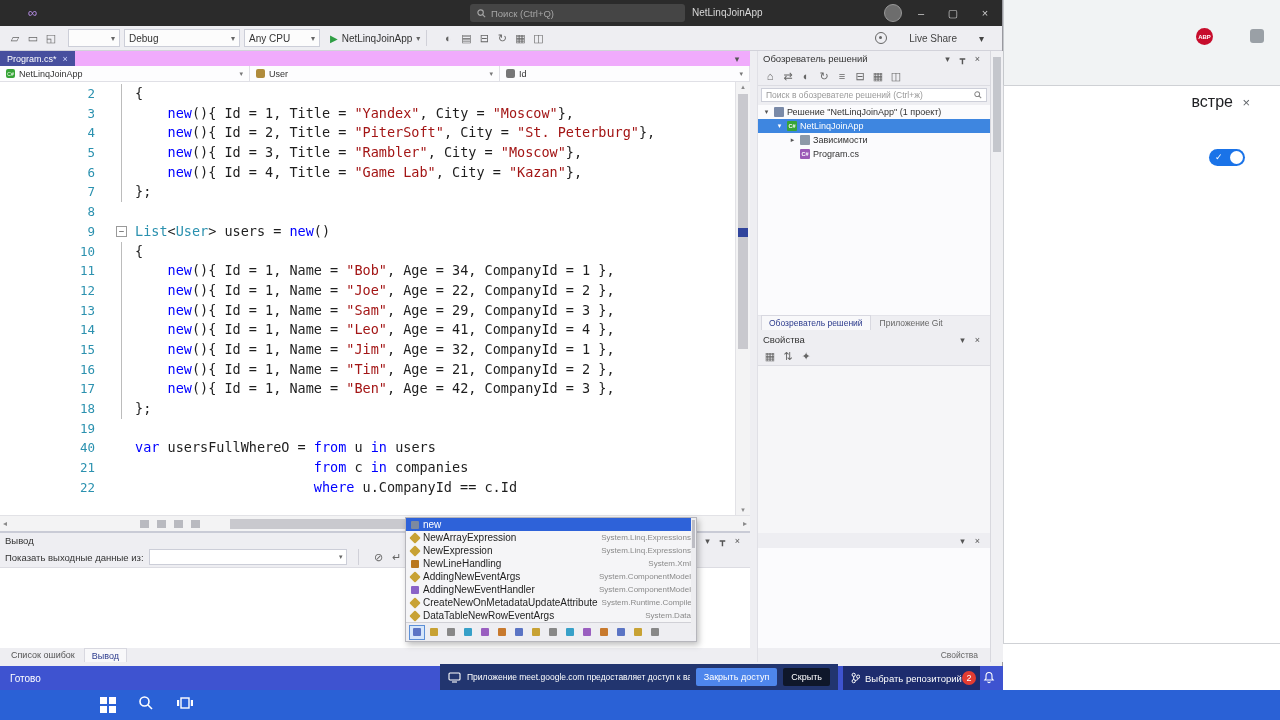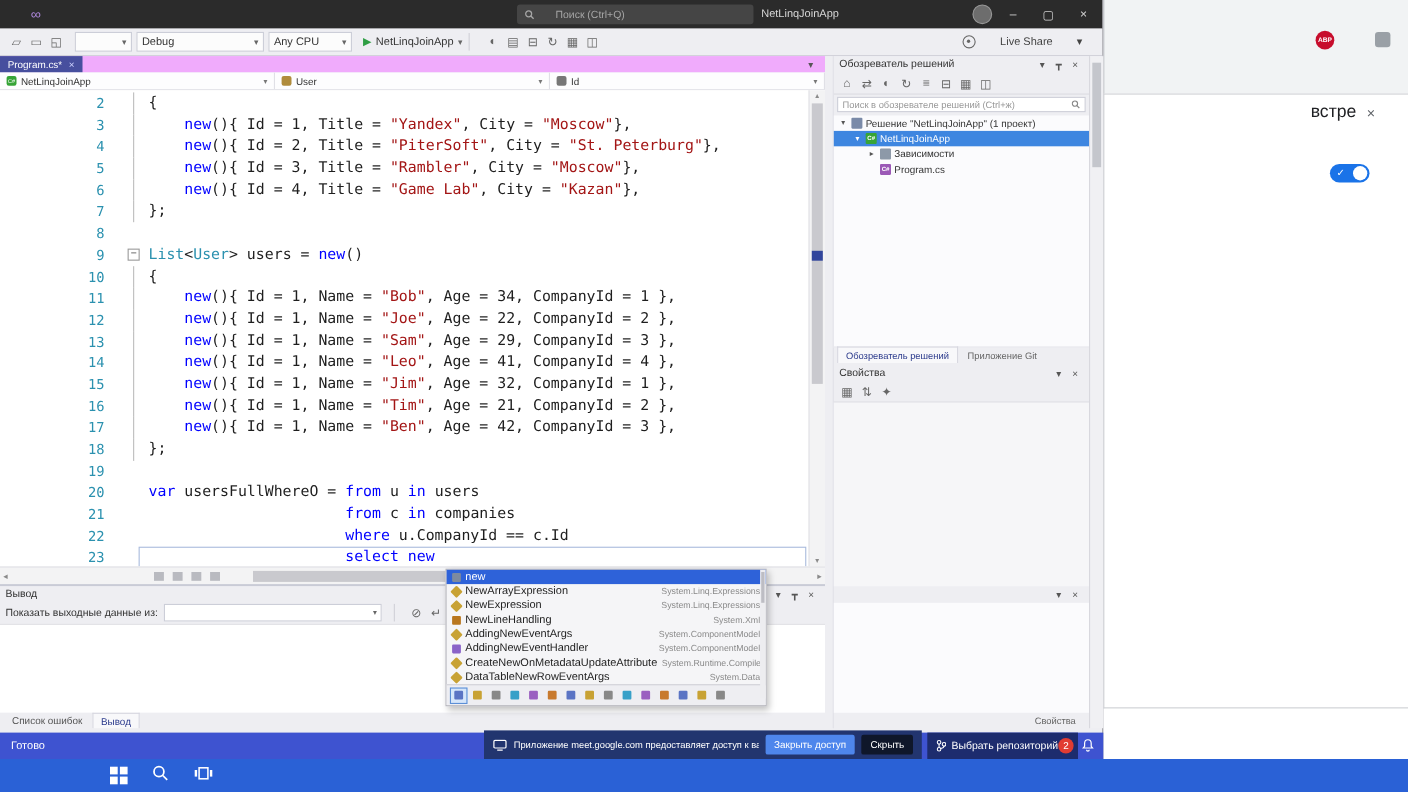--- a/index.html
+++ b/index.html
@@ -18,21 +18,21 @@
   .toggle{position:absolute;right:35px;top:63px;width:36px;height:17px;border-radius:9px;background:#1a73e8}
   .toggle .knob{position:absolute;right:2px;top:2px;width:13px;height:13px;border-radius:50%;background:#fff}
   .toggle .chk{position:absolute;left:6px;top:2px;color:#fff;font-size:9px;line-height:13px}
 
   
   #vs{position:absolute;left:0;top:0;width:1003px;height:690px;background:#eeeef2;border-right:1px solid #9a9aa0;box-sizing:border-box}
 
   .titlebar{position:absolute;left:0;top:0;right:0;height:26px;background:#2b2b2b}
   .vslogo{position:absolute;left:28px;top:5px;color:#b28ae0;font-size:13px}
   .tb-search{position:absolute;left:470px;top:4px;width:215px;height:18px;background:#454545;border-radius:3px;color:#a6a6a6;
-             font-size:9.5px;display:flex;align-items:center;gap:19px;padding:0 7px;box-sizing:border-box}
+             font-size:9.5px;display:flex;align-items:center;gap:5px;padding:0 7px;box-sizing:border-box}
   .tb-sol{position:absolute;left:692px;top:7px;color:#d8d8d8;font-size:10px}
   .avatar{position:absolute;left:884px;top:4px;width:16px;height:16px;border-radius:50%;background:#6d6d6d;border:1px solid #989898}
   .wbtn{position:absolute;top:0;width:30px;height:26px;color:#cfcfcf;font-size:11px;display:flex;align-items:center;justify-content:center}
   #btn-min{left:906px}#btn-max{left:938px}#btn-close{left:970px}
 
   .toolbar{position:absolute;left:0;top:26px;right:0;height:24px;background:#eeeef2;border-bottom:1px solid #d2d2da;
            display:flex;align-items:center;font-size:10px;color:#444}
   .mico{width:16px;text-align:center;font-size:11px;color:#666;margin:0 1px;flex:none}
   .tool-file{margin-left:6px;display:flex}
   .combo{height:18px;background:#fcfcfc;border:1px solid #ccced8;display:flex;align-items:center;font-size:10px;color:#333;
@@ -359,38 +359,33 @@
             <span class="ln">18</span>
             <span class="outline guide"></span>
             <span class="codetext"><span class="tok-p">};</span></span>
           </div>
           <div class="code-line">
             <span class="ln">19</span>
             <span class="outline"></span>
             <span class="codetext"></span>
           </div>
           <div class="code-line">
-            <span class="ln">20</span>
+            <span class="ln">40</span>
             <span class="outline"></span>
             <span class="codetext"><span class="tok-k">var</span><span class="tok-p"> usersFullWhereO = </span><span class="tok-k">from</span><span class="tok-p"> u </span><span class="tok-k">in</span><span class="tok-p"> users</span></span>
           </div>
           <div class="code-line">
             <span class="ln">21</span>
             <span class="outline"></span>
             <span class="codetext"><span class="tok-p">                      </span><span class="tok-k">from</span><span class="tok-p"> c </span><span class="tok-k">in</span><span class="tok-p"> companies</span></span>
           </div>
           <div class="code-line">
             <span class="ln">22</span>
             <span class="outline"></span>
             <span class="codetext"><span class="tok-p">                      </span><span class="tok-k">where</span><span class="tok-p"> u.CompanyId == c.Id</span></span>
-          </div>
-          <div class="code-line current">
-            <span class="ln">23</span>
-            <span class="outline"></span>
-            <span class="codetext"><span class="tok-p">                      </span><span class="tok-k">select</span><span class="tok-p"> </span><span class="tok-k">new</span></span>
           </div>
         </div>
     </div>
 
     <div class="vscroll">
       <span class="sarrow" style="top:1px">▴</span>
       <i class="vthumb"></i>
       <i class="vmark"></i>
       <span class="sarrow" style="bottom:1px">▾</span>
     </div>

